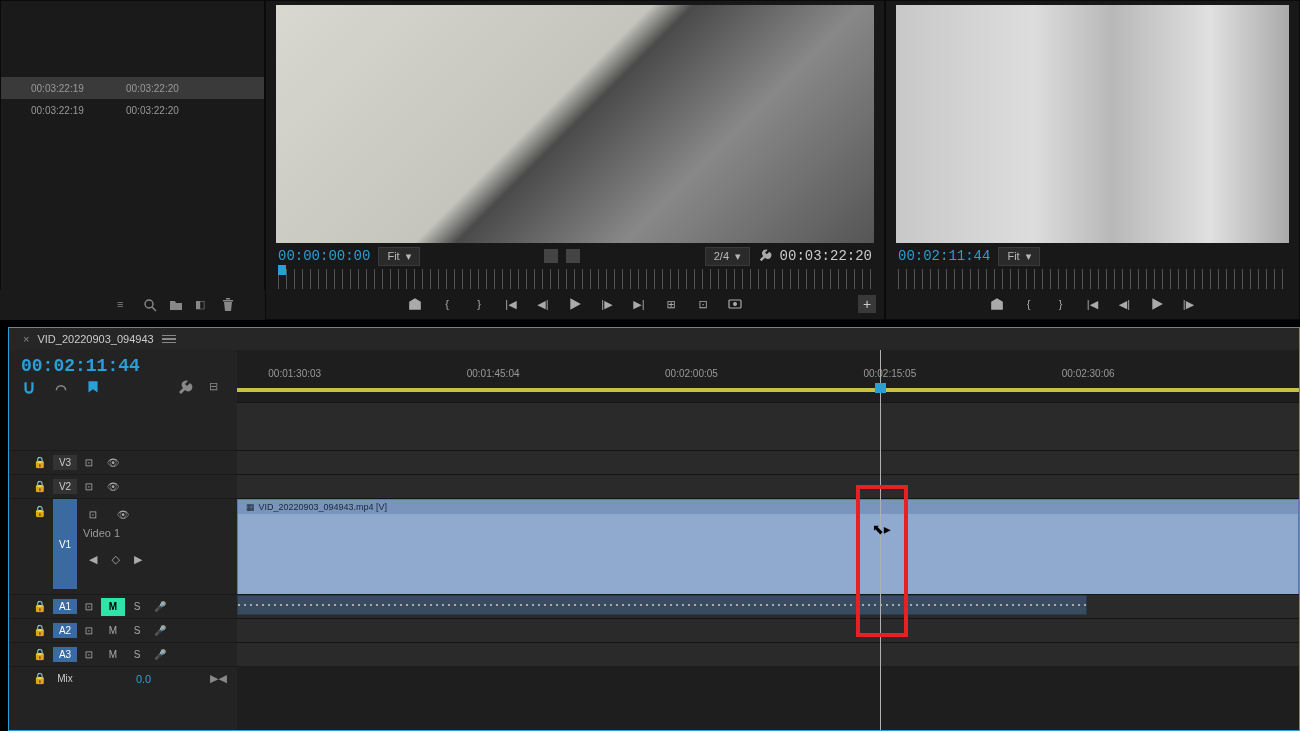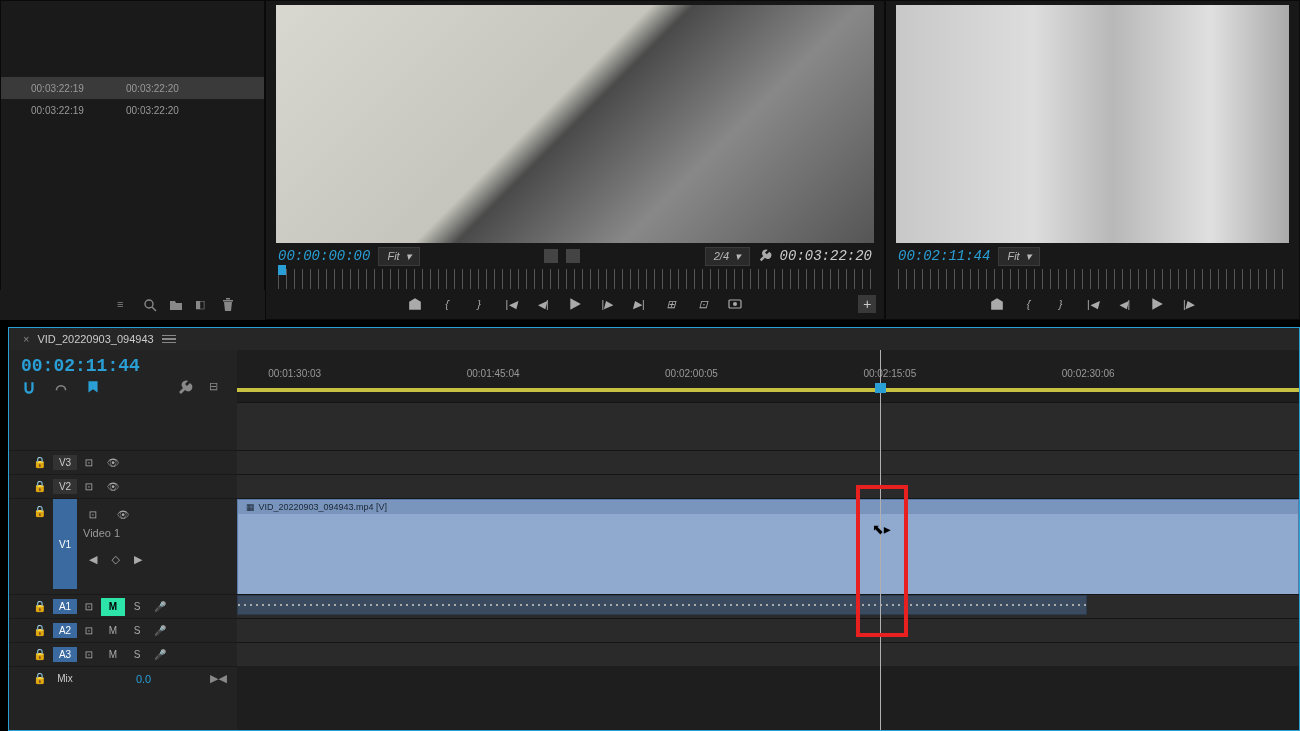--- a/index.html
+++ b/index.html
@@ -4,21 +4,21 @@
 <style>
 * { margin: 0; padding: 0; box-sizing: border-box; font-family: Arial, sans-serif; }
 body { background: #000; color: #b8b8b8; font-size: 11px; width: 1300px; height: 731px; overflow: hidden; position: relative; }
 
 .top-panels { display: flex; height: 320px; }
 .left-bin { width: 265px; background: #1a1a1a; padding-top: 76px; border: 1px solid #0a0a0a; }
 .bin-row { display: flex; height: 22px; align-items: center; padding-left: 30px; font-size: 10px; color: #999; }
 .bin-row.sel { background: #3a3a3a; }
 .bin-cell { width: 95px; }
 
-.monitor { background: #181818; border: 1px solid #0a0a0a; display: flex; flex-direction: column; position: relative; font-style: italic; }
+.monitor { background: #181818; border: 1px solid #0a0a0a; display: flex; flex-direction: column; position: relative; }
 .source-mon { width: 620px; }
 .prog-mon { flex: 1; }
 .video-img { flex: 1; background: linear-gradient(135deg,#d8d8d0 0%,#c5c5bd 45%,#4a4a4a 50%,#888 70%,#555 100%); margin: 4px 10px 0 10px; }
 .video-img2 { flex: 1; background: linear-gradient(90deg,#c8c8c8 0%,#ddd 35%,#b8b8b8 55%,#e0e0e0 80%,#aaa 100%); margin: 4px 10px 0 10px; }
 
 .mon-info { display: flex; align-items: center; height: 26px; padding: 0 12px; gap: 8px; }
 .tc-blue { color: #2a9fd6; font-family: 'Courier New', monospace; font-size: 14px; }
 .drop { background: #2a2a2a; border: 1px solid #3a3a3a; color: #b8b8b8; padding: 2px 8px; font-size: 11px; display: flex; align-items: center; gap: 6px; }
 .spacer { flex: 1; }
 .small-btn { width: 14px; height: 14px; background: #444; }

